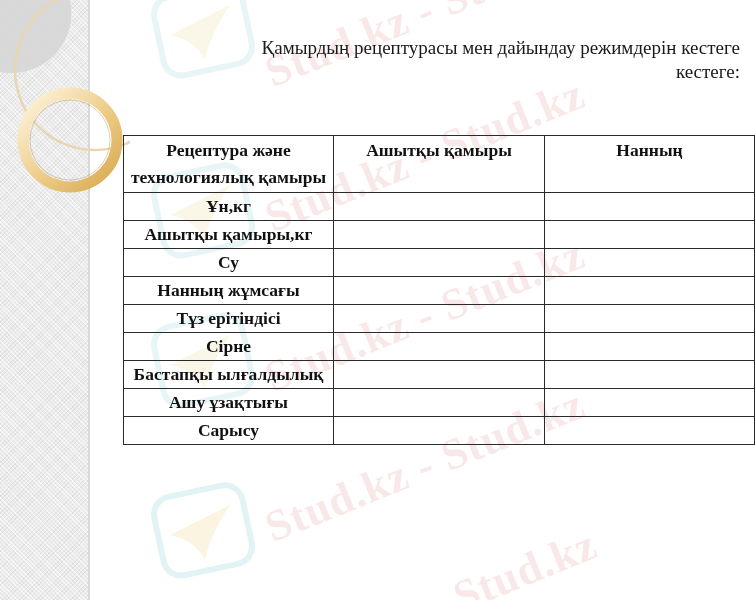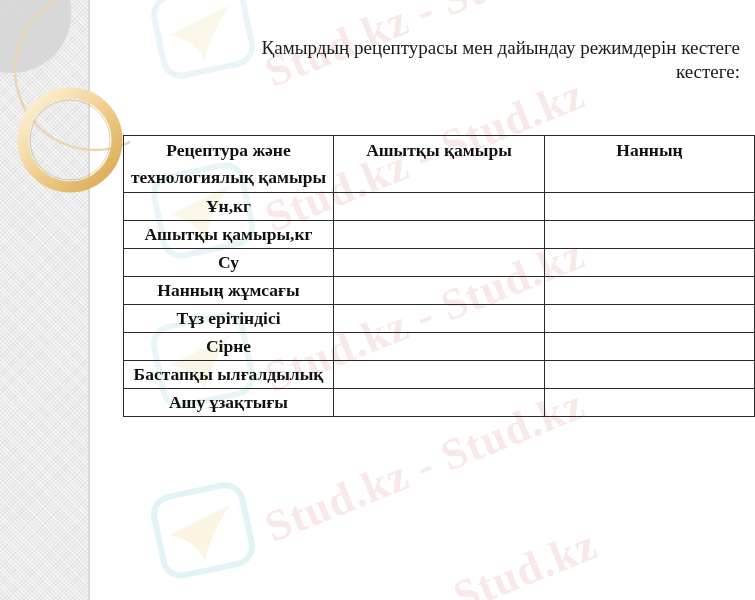--- a/index.html
+++ b/index.html
@@ -122,14 +122,19 @@
   <tr>
     <td>Бастапқы ылғалдылық</td>
     <td></td>
     <td></td>
   </tr>
   <tr>
     <td>Ашу ұзақтығы</td>
     <td></td>
     <td></td>
   </tr>
+  <tr>
+    <td>Сарысу</td>
+    <td></td>
+    <td></td>
+  </tr>
 </tbody>
   </table>
 
 </body></html>

